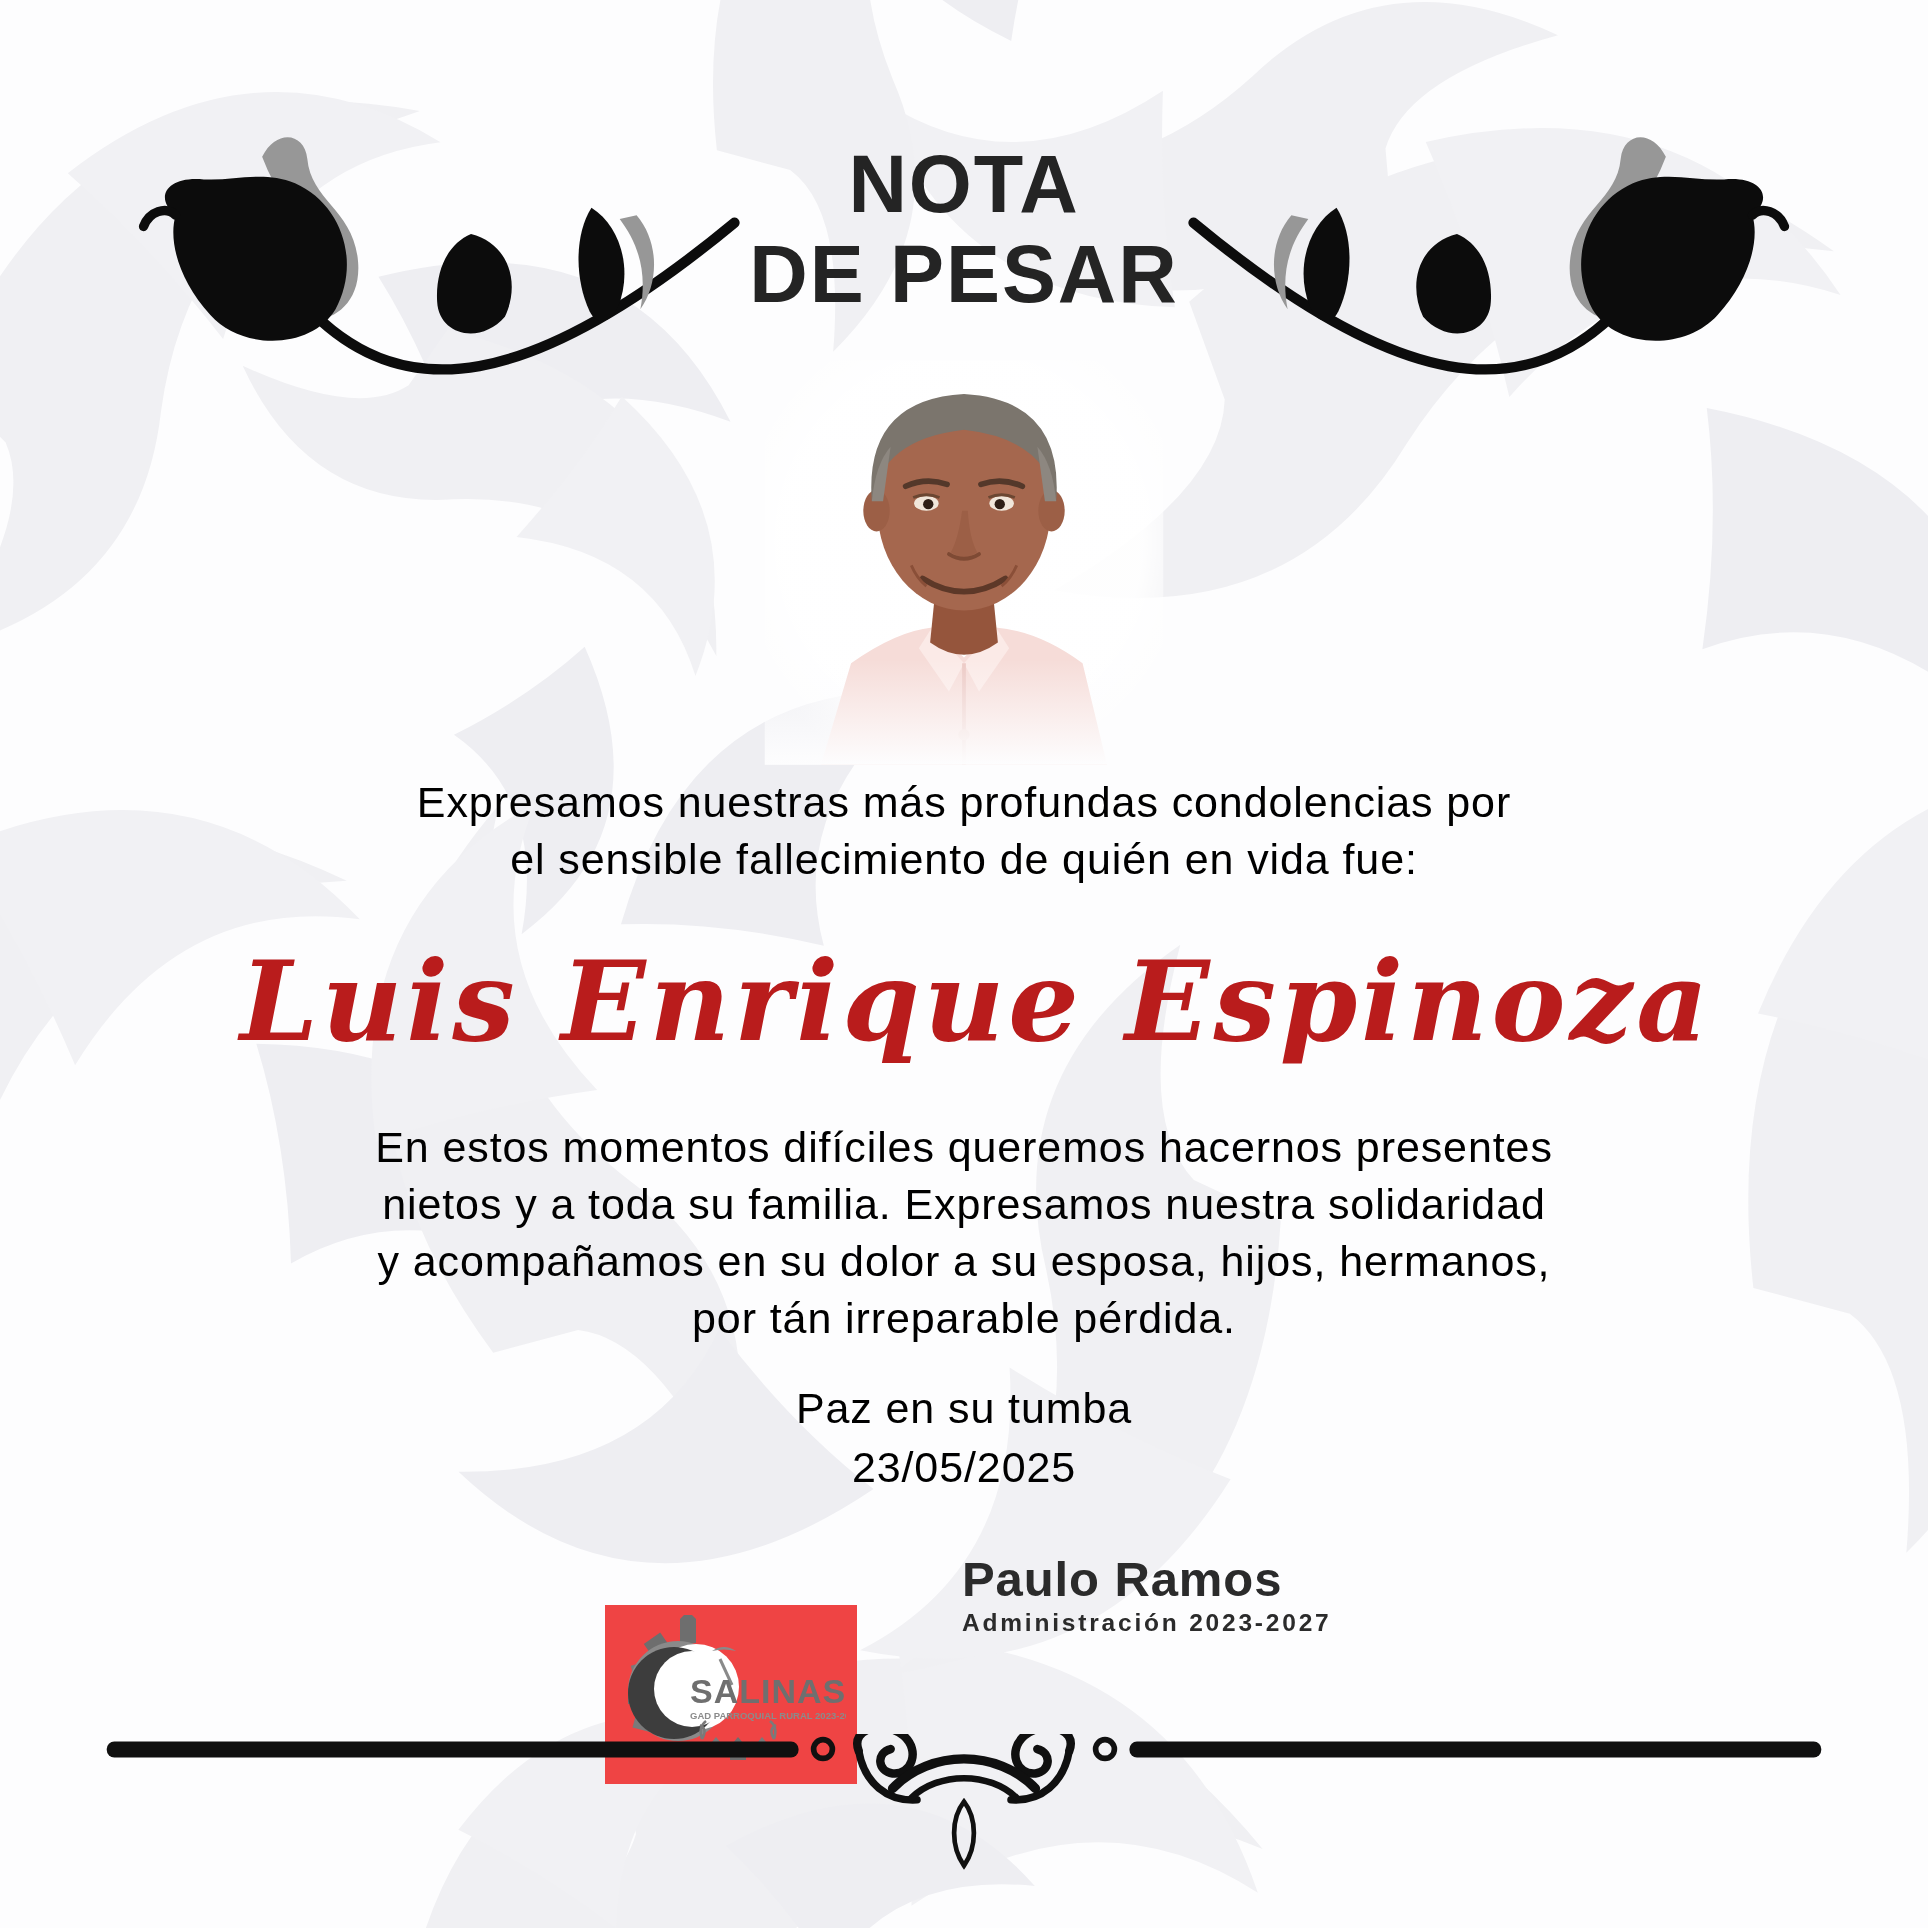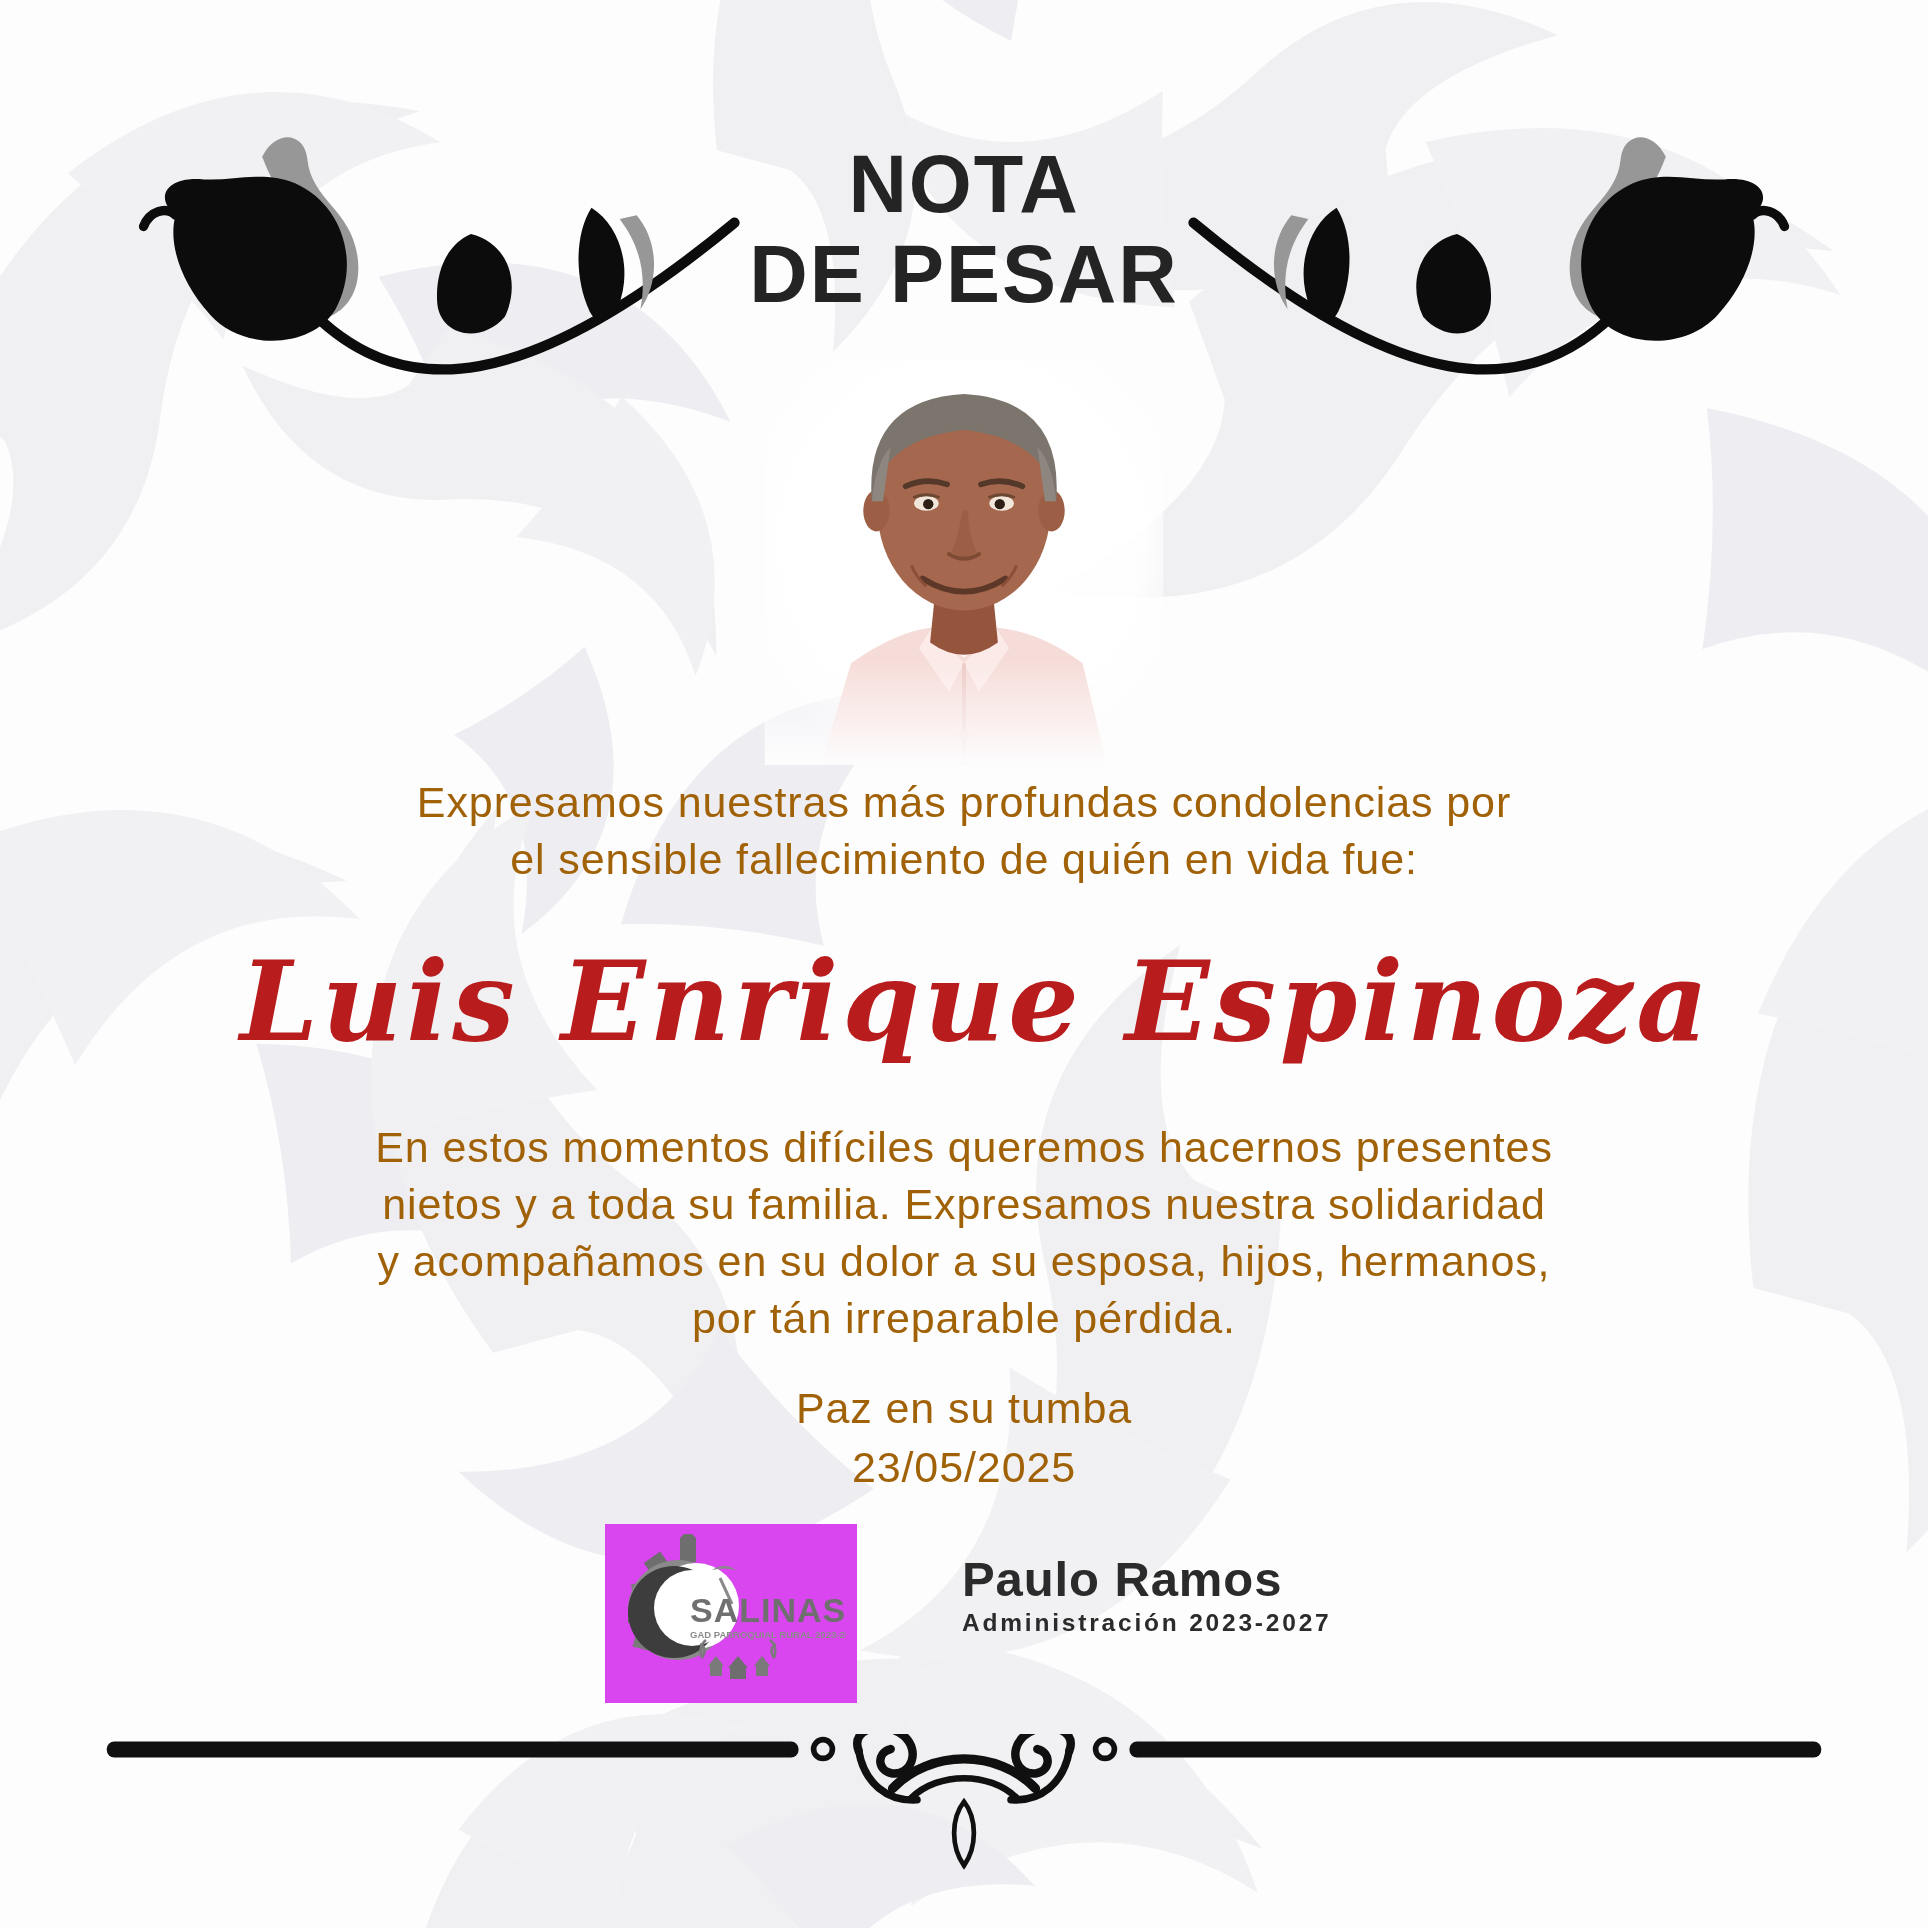--- a/index.html
+++ b/index.html
@@ -23,37 +23,37 @@
   .vine.left{left:121px;}
   .vine.right{right:121px;transform:scaleX(-1);}
 
   
   .portrait{position:absolute;top:360px;left:50%;transform:translateX(-50%);
     width:399px;height:405px;}
 
   
   .para{
     position:absolute;left:0;width:100%;text-align:center;
-    color:#a16207;font-weight:300;font-size:43px;line-height:57px;
+    color:#000000;font-weight:300;font-size:43px;line-height:57px;
     letter-spacing:0.9px;
   }
   .intro{top:774px;}
   .name-script{
     position:absolute;top:921px;left:12px;width:100%;text-align:center;
     font-family:"DejaVu Serif",serif;font-style:italic;font-weight:bold;
     font-size:111px;line-height:160px;color:#b91c1c;letter-spacing:3.8px;
   }
   .body-par{top:1119px;}
   .farewell{top:1380px;}
   .date-line{top:1439px;}
 
   
   .salinas-box{
-    position:absolute;left:605px;top:1524px;width:252px;height:179px;
-    background:#d946ef;display:flex;align-items:center;justify-content:center;
+    position:absolute;left:605px;top:1605px;width:252px;height:179px;
+    background:#ef4444;display:flex;align-items:center;justify-content:center;
   }
   .president-block{
     position:absolute;left:962px;top:1552px;width:395px;
     color:#2b2b2b;text-align:left;
   }
   .president-name{font-weight:bold;font-size:49px;line-height:55px;letter-spacing:0.9px;}
   .president-title{font-weight:bold;font-size:39px;line-height:41px;letter-spacing:11.3px;}
   .president-admin{font-weight:bold;font-size:24.5px;line-height:32px;letter-spacing:2.8px;}
 
   

